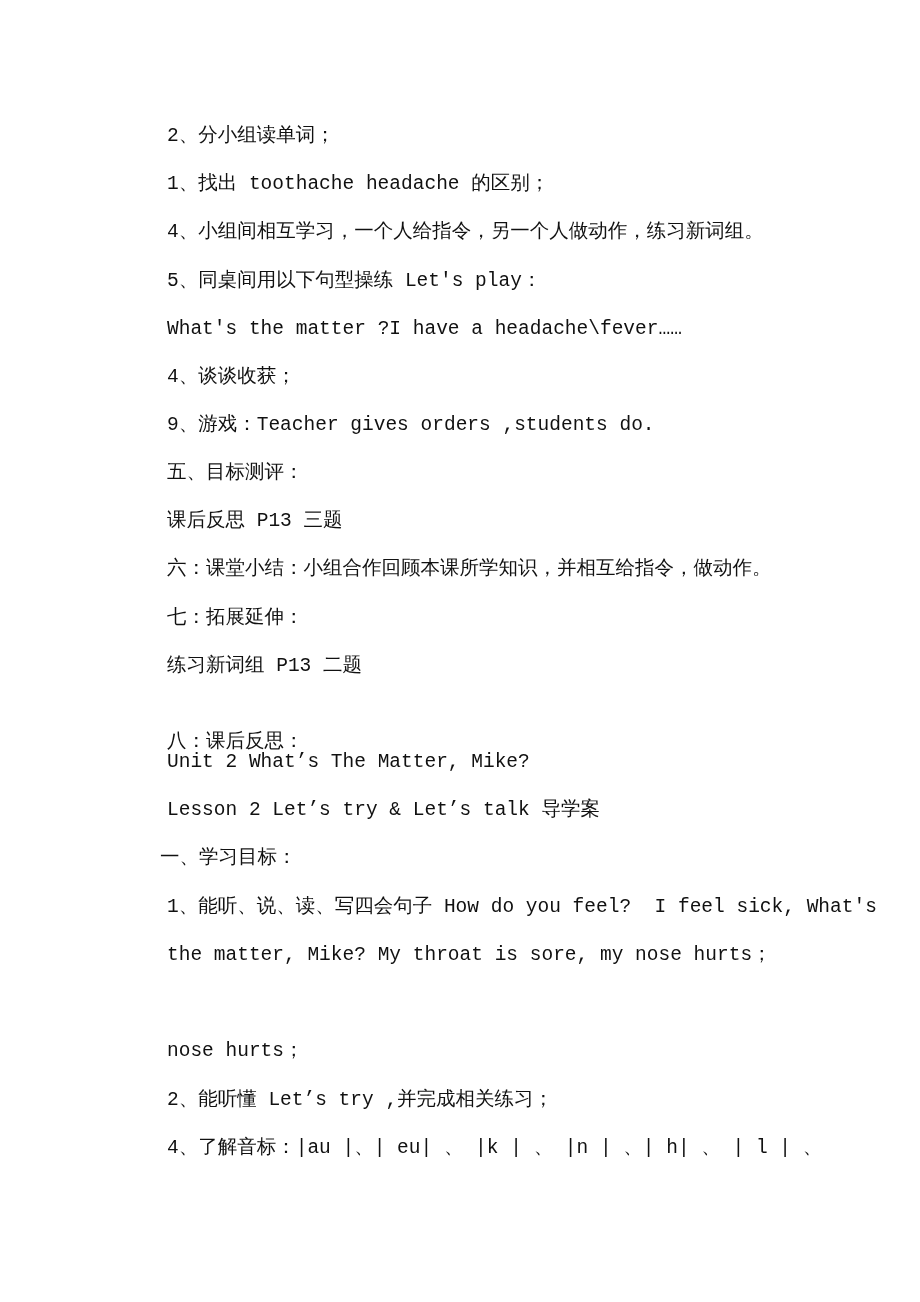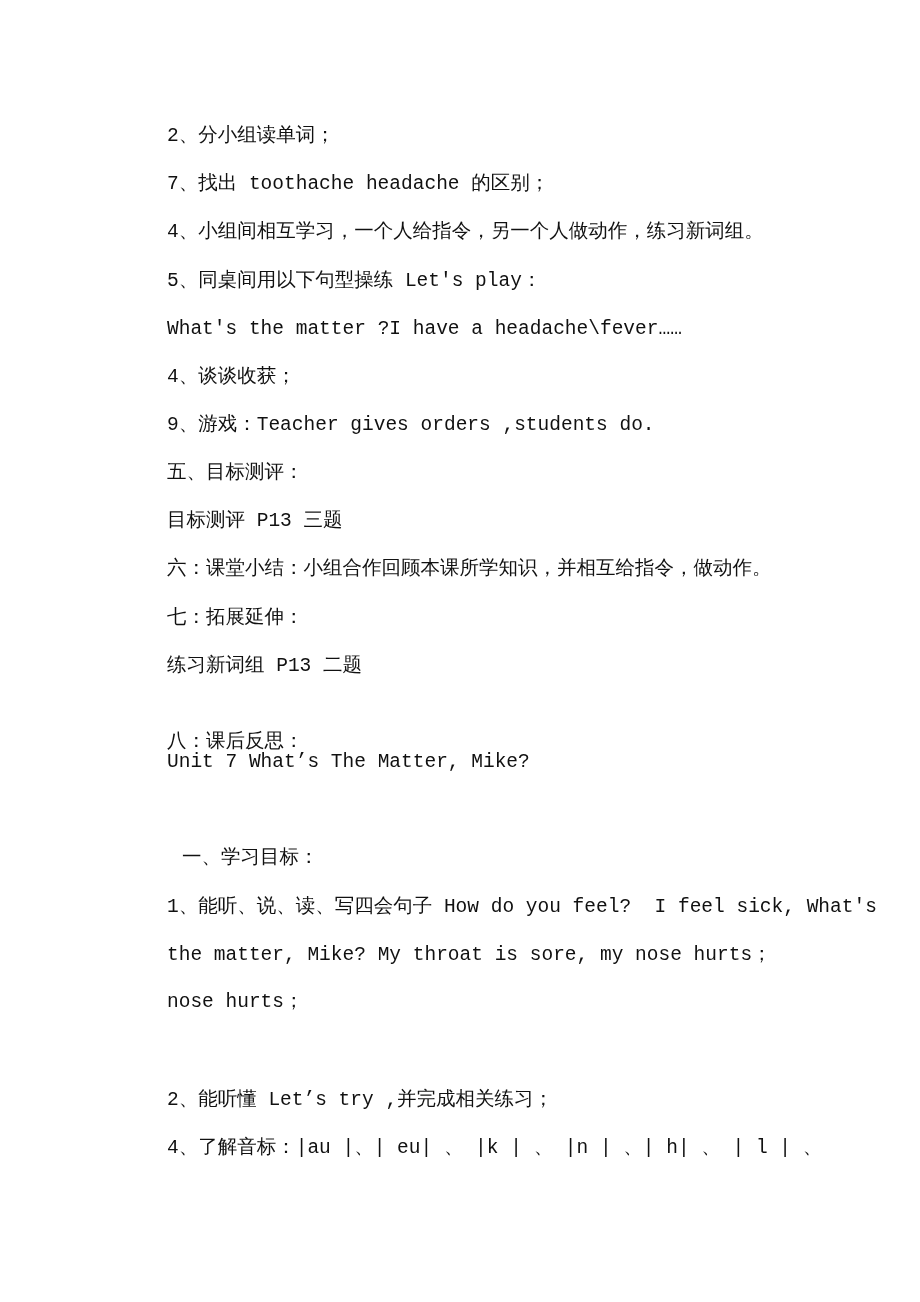--- a/index.html
+++ b/index.html
@@ -26,41 +26,42 @@
     .line {
       position: absolute;
       left: 139px;
       font-size: 19.5px;
       line-height: 24px;
       white-space: pre;
       letter-spacing: 0px;
       margin-left: 28px;
     }
     .line.indent {
-      left: 154px;
+      left: 132px;
       text-align: right;
     }
   </style>
 </head>
 <body>
 
 <div class="page">
   <div class="line" style="top:124px">2、分小组读单词；</div>
-  <div class="line" style="top:172px">7、找出 toothache headache 的区别；</div>
+  <div class="line" style="top:172px">1、找出 toothache headache 的区别；</div>
   <div class="line" style="top:220px">4、小组间相互学习，一个人给指令，另一个人做动作，练习新词组。</div>
   <div class="line" style="top:269px">5、同桌间用以下句型操练 Let's play：</div>
   <div class="line" style="top:317px">What's the matter ?I have a headache\fever……</div>
   <div class="line" style="top:365px">4、谈谈收获；</div>
   <div class="line" style="top:413px">9、游戏：Teacher gives orders ,students do.</div>
   <div class="line" style="top:461px">五、目标测评：</div>
-  <div class="line" style="top:509px">目标测评 P13 三题</div>
+  <div class="line" style="top:509px">课后反思 P13 三题</div>
   <div class="line" style="top:557px">六：课堂小结：小组合作回顾本课所学知识，并相互给指令，做动作。</div>
   <div class="line" style="top:606px">七：拓展延伸：</div>
   <div class="line" style="top:654px">练习新词组 P13 二题</div>
   <div class="line" style="top:730px">八：课后反思：</div>
-  <div class="line" style="top:750px">Unit 7 What’s The Matter, Mike?</div>
+  <div class="line" style="top:750px">Unit 2 What’s The Matter, Mike?</div>
+  <div class="line" style="top:798px">Lesson 2 Let’s try &amp; Let’s talk 导学案</div>
   <div class="line indent" style="top:846px">一、学习目标：</div>
   <div class="line" style="top:895px">1、能听、说、读、写四会句子 How do you feel?  I feel sick, What's</div>
   <div class="line" style="top:943px">the matter, Mike? My throat is sore, my nose hurts；</div>
-  <div class="line" style="top:990px">nose hurts；</div>
+  <div class="line" style="top:1039px">nose hurts；</div>
   <div class="line" style="top:1088px">2、能听懂 Let’s try ,并完成相关练习；</div>
   <div class="line" style="top:1136px">4、了解音标：|au |、| eu| 、 |k | 、 |n | 、| h| 、 | l | 、</div>
 </div>
 
 </body></html>

